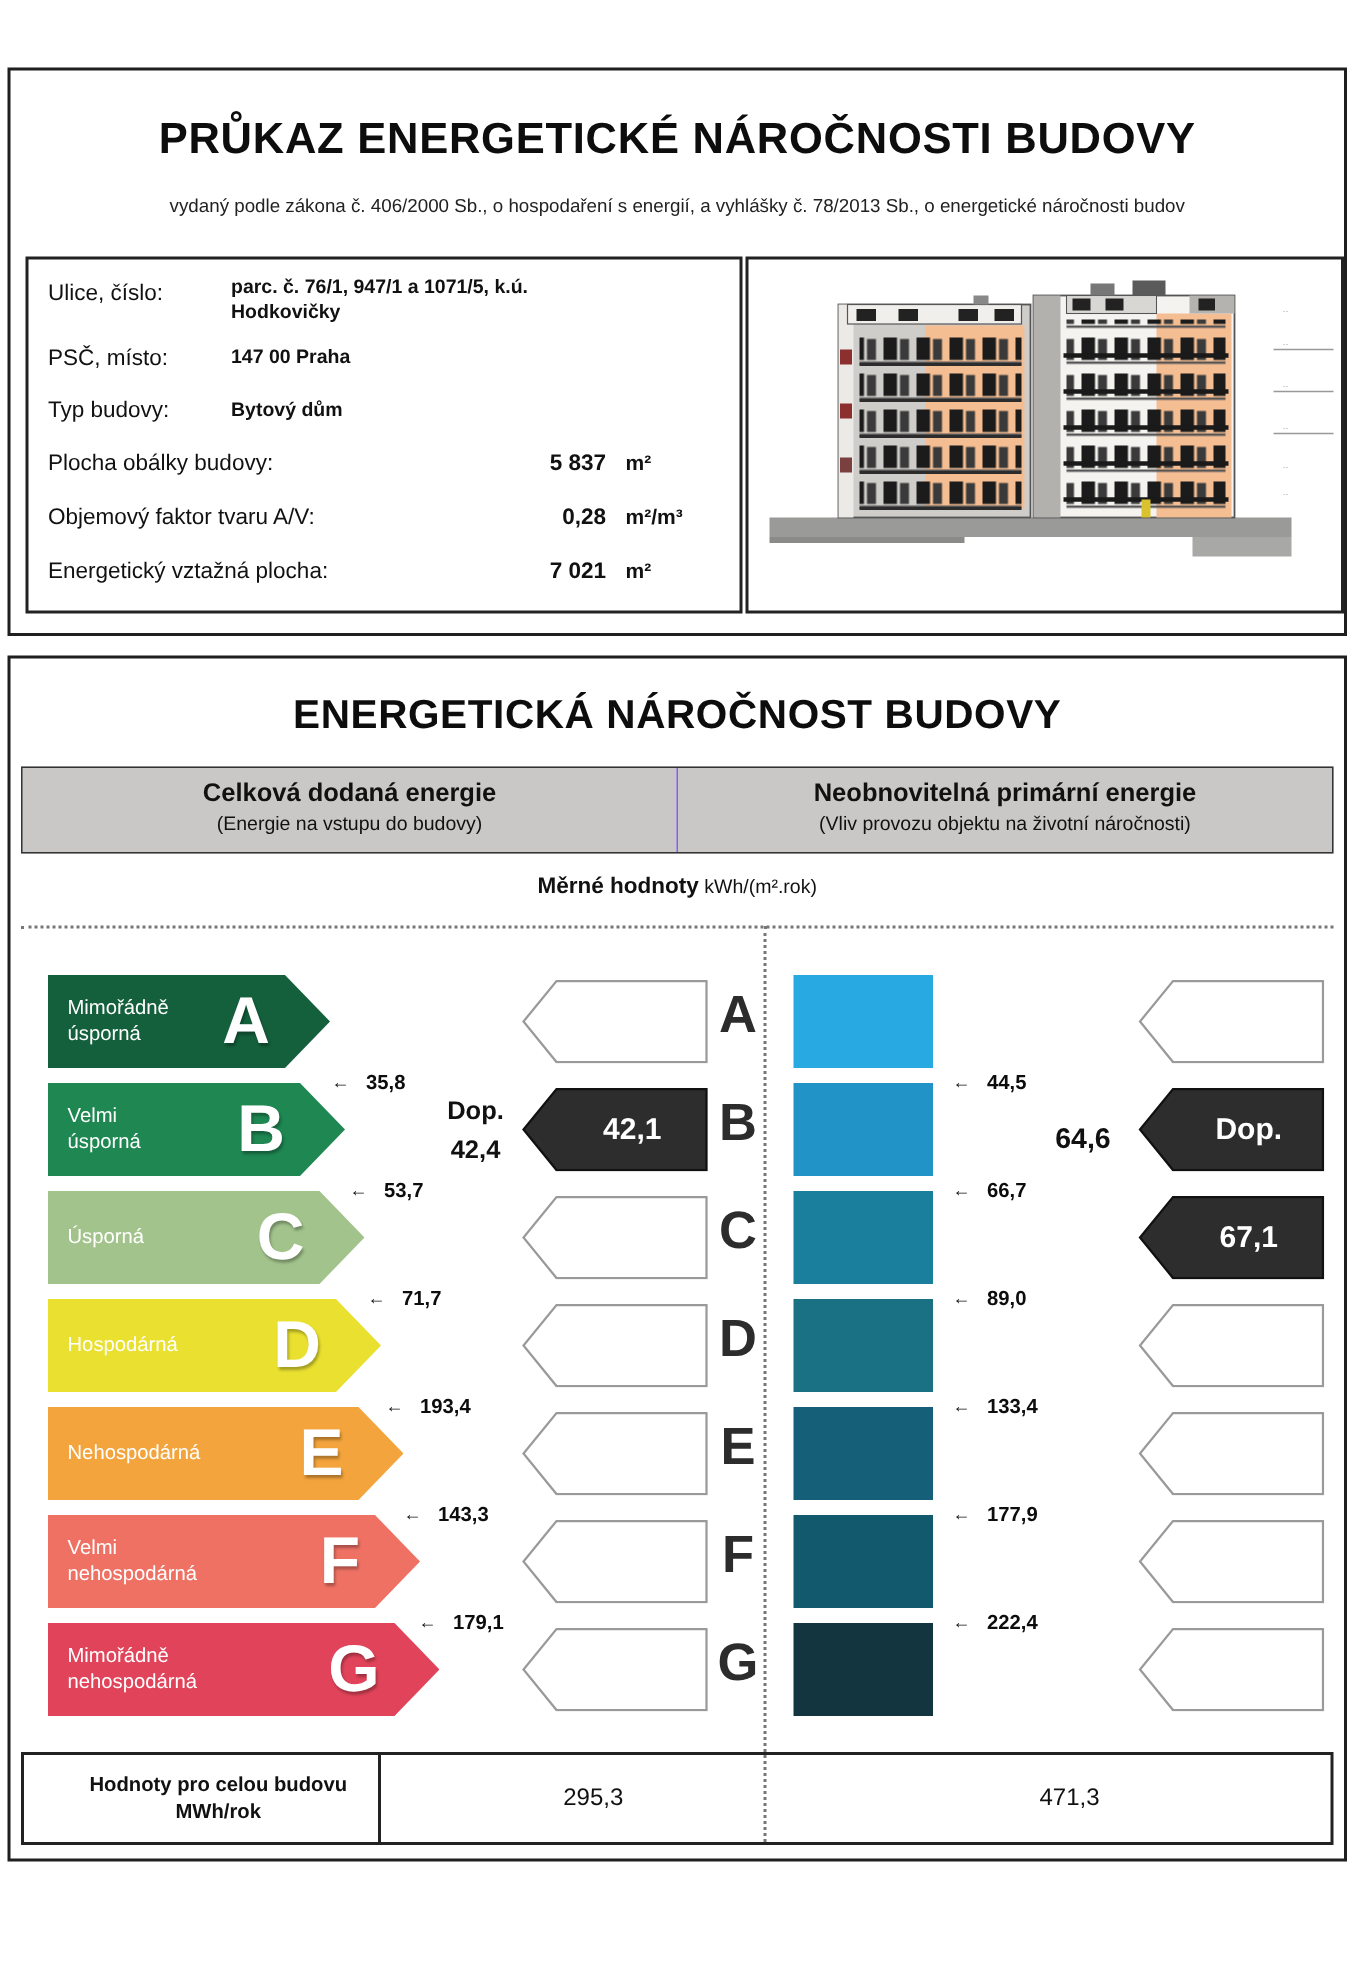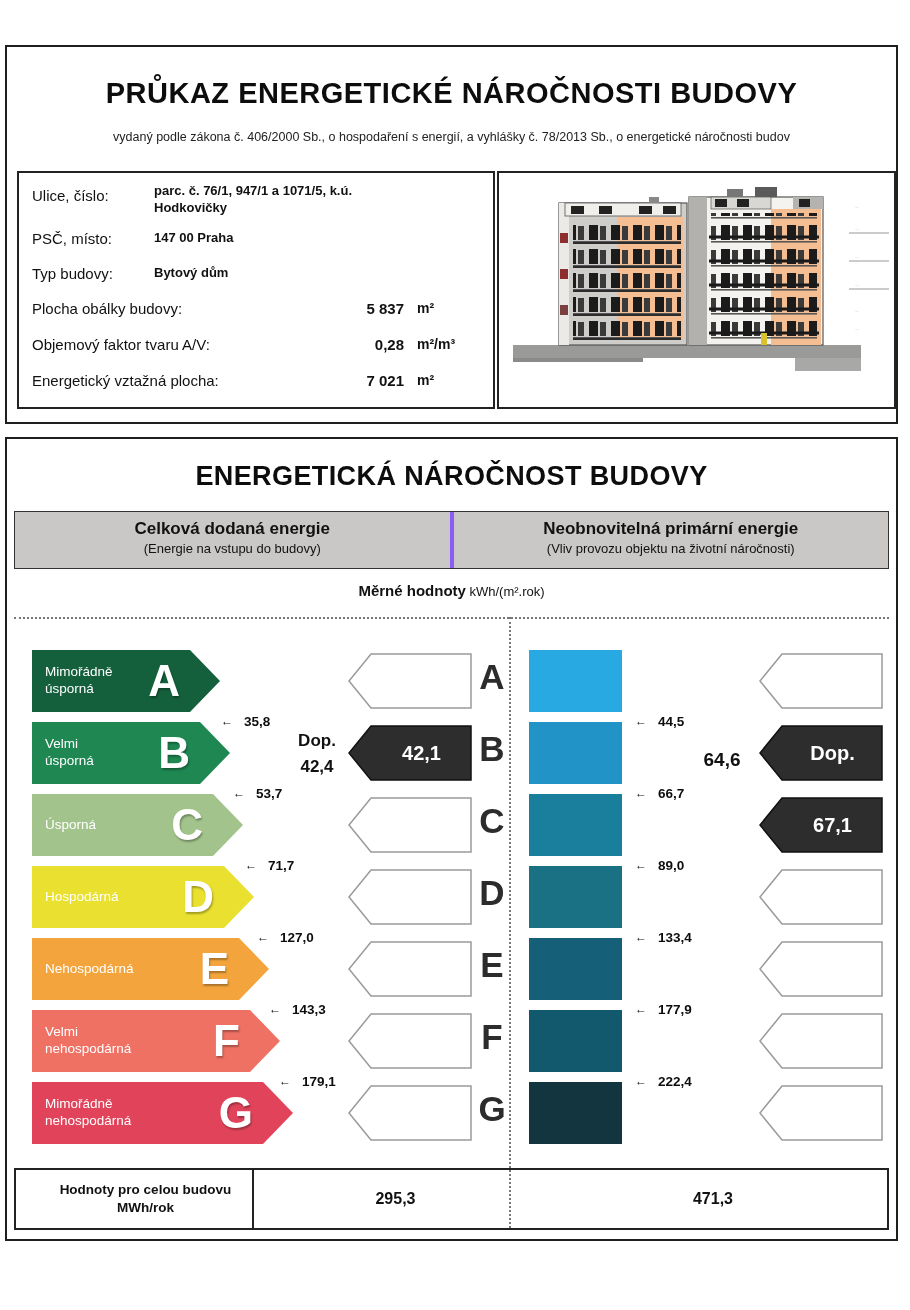--- a/index.html
+++ b/index.html
@@ -21,21 +21,21 @@
   .inum{position:absolute;left:300px;width:85px;text-align:right;font-size:15px;font-weight:bold;}
   .iunit{position:absolute;left:398px;font-size:14px;font-weight:bold;}
   .r1{top:10px}.r2{top:57px}.r3{top:92px}.r4{top:127px}.r5{top:163px}.r6{top:199px}
 
   
   .sec-title{position:absolute;top:22px;left:0;right:0;text-align:center;
              font-size:27px;font-weight:bold;letter-spacing:.4px;color:#0d0d0d;}
   .gray-band{position:absolute;left:7px;right:7px;top:72px;height:58px;background:#c9c8c6;
              border:1px solid #333;display:flex;box-sizing:border-box;}
   .gb-col{flex:1;text-align:center;padding-top:7px;}
-  .gb-col.first{border-right:4px solid #8b5cf6;}
+  .gb-col.first{border-right:1px solid #8b5cf6;}
   .gb-title{font-size:17px;font-weight:bold;display:block;}
   .gb-sub{font-size:13px;display:block;margin-top:2px;}
   .units-row{position:absolute;top:143px;left:0;right:0;text-align:center;font-size:13px;}
   .units-bold{font-size:15px;font-weight:bold;}
   .dotted-h{position:absolute;left:7px;right:7px;top:178px;border-top:2px dotted #777;}
   .dotted-v{position:absolute;left:502px;top:178px;height:551px;border-left:2px dotted #777;}
 
   .ca{position:absolute;left:25px;height:62px;
       clip-path:polygon(0 0,calc(100% - 30px) 0,100% 50%,calc(100% - 30px) 100%,0 100%);}
   .ca0{top:211px;width:188px}.ca1{top:283px;width:198px}.ca2{top:355px;width:211px}
@@ -68,21 +68,21 @@
   .dop-left{position:absolute;left:281px;top:289px;width:58px;text-align:center;
             font-weight:bold;font-size:17px;line-height:1.5;}
   .dop-left span{display:block;}
   .val-right{position:absolute;left:686px;top:310px;width:58px;text-align:center;
              font-weight:bold;font-size:19px;}
 
   .totals{position:absolute;left:7px;right:7px;top:729px;height:62px;border:2px solid #222;
           display:flex;box-sizing:border-box;}
   .tt-label{width:238px;border-right:2px solid #222;display:flex;flex-direction:column;
             justify-content:center;text-align:center;font-weight:bold;font-size:13.5px;line-height:1.3;box-sizing:border-box;padding-left:23px;}
-  .tt-val{display:flex;align-items:center;justify-content:center;font-weight:bold;font-size:16px;box-sizing:border-box;padding-left:28px;}
+  .tt-val{display:flex;align-items:center;justify-content:center;font-weight:normal;font-size:16px;box-sizing:border-box;padding-left:28px;}
   .tt-v1{width:257px;border-right:2px dotted #777;}
   .tt-v2{flex:1;}
 </style>
 </head>
 <body>
 
 <div class="sheet">
 
   <div class="box" id="box1">
     <div class="main-title">PRŮKAZ ENERGETICKÉ NÁROČNOSTI BUDOVY</div>
@@ -260,21 +260,21 @@
       <span class="ca-label">
           <span>Mimořádně</span>
           <span>nehospodárná</span>
         </span>
       <span class="ca-letter">G</span>
     </div>
 
     <div class="thr tl0"><span class="thr-ar">←</span><span>35,8</span></div>
     <div class="thr tl1"><span class="thr-ar">←</span><span>53,7</span></div>
     <div class="thr tl2"><span class="thr-ar">←</span><span>71,7</span></div>
-    <div class="thr tl3"><span class="thr-ar">←</span><span>127,0</span></div>
+    <div class="thr tl3"><span class="thr-ar">←</span><span>193,4</span></div>
     <div class="thr tl4"><span class="thr-ar">←</span><span>143,3</span></div>
     <div class="thr tl5"><span class="thr-ar">←</span><span>179,1</span></div>
 
     <div class="dop-left">
       <span>Dop.</span>
       <span>42,4</span>
     </div>
 
     <div class="oarr lc wa0">
       <svg width="125" height="56">

